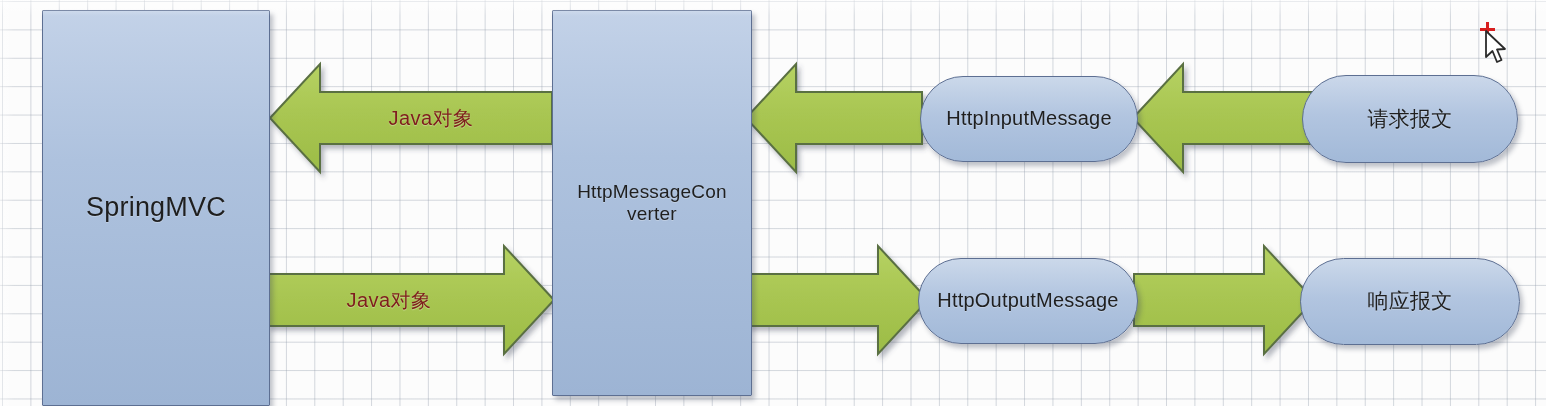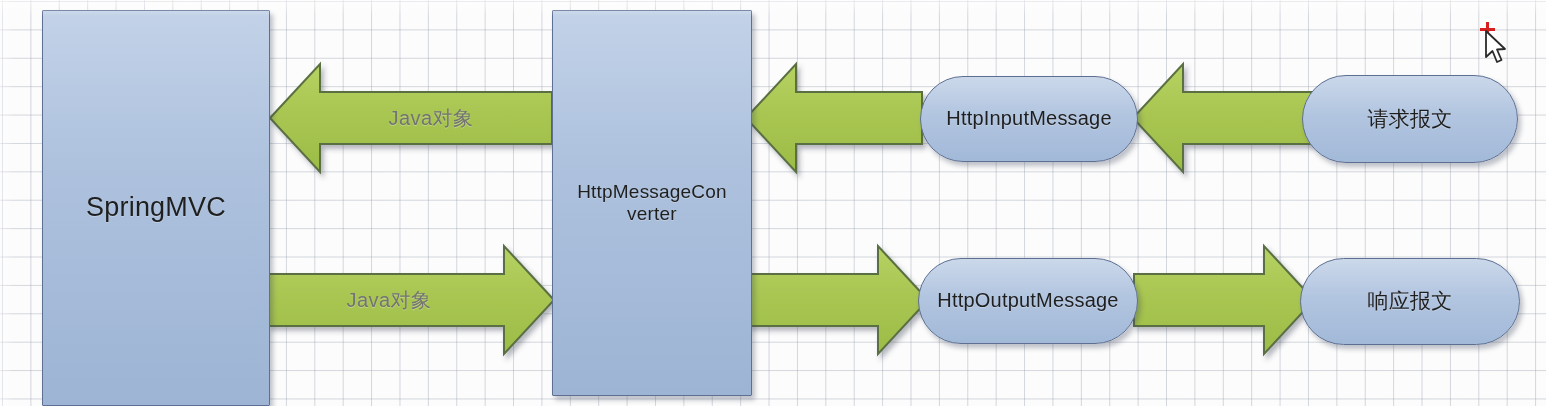--- a/index.html
+++ b/index.html
@@ -79,21 +79,21 @@
   .arrow svg {
     position: absolute;
     inset: 0;
     width: 100%;
     height: 100%;
     overflow: visible;
   }
   .arrow-label {
     position: relative;
     z-index: 2;
-    color: #737373;
+    color: #7f1d1d;
     font-size: 20px;
     letter-spacing: 0.5px;
     text-shadow: 0 1px 1px rgba(255,255,255,0.35);
   }
 
   
   #cursor-layer {
     position: absolute;
     left: 0; top: 0;
     width: 100%;

